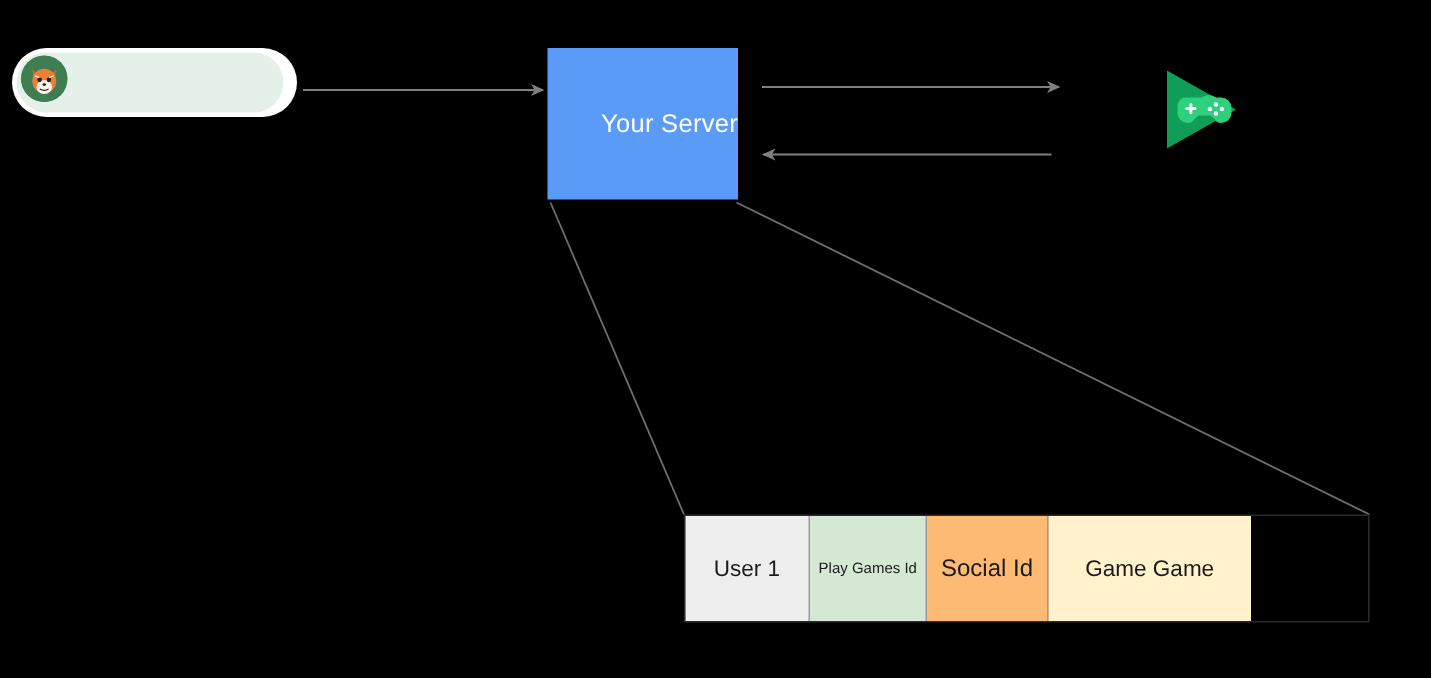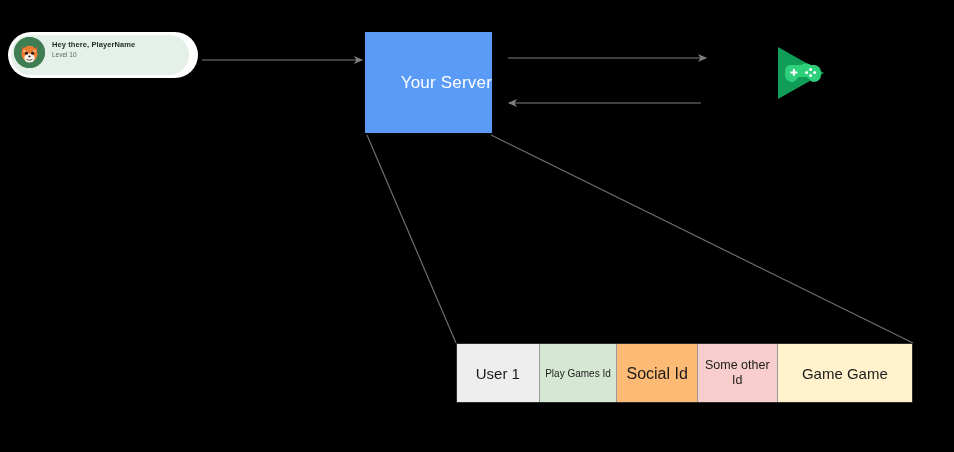--- a/index.html
+++ b/index.html
@@ -107,21 +107,21 @@
     height: 60px;
   }
   #play-games-logo svg { display: block; }
 
   
   #user-table {
     position: absolute;
     left: 456px;
     top: 343px;
     width: 457px;
-    height: 60px;
+    height: 72px;
     display: flex;
     border: 1px solid #2b2b2b;
     box-sizing: border-box;
   }
   .table-cell {
     display: flex;
     align-items: center;
     justify-content: center;
     text-align: center;
     border-right: 1px solid #9a9a9a;
@@ -173,24 +173,20 @@
         <ellipse cx="15.5" cy="17" rx="8" ry="8.2" fill="#ef7d32"></ellipse>
         <ellipse cx="15.5" cy="21" rx="5.2" ry="4.6" fill="#fbf4ee"></ellipse>
         <ellipse cx="12.4" cy="16.2" rx="1.5" ry="1.6" fill="#2a1a10"></ellipse>
         <ellipse cx="18.6" cy="16.2" rx="1.5" ry="1.6" fill="#2a1a10"></ellipse>
         <ellipse cx="15.5" cy="19.4" rx="1.2" ry="0.9" fill="#2a1a10"></ellipse>
         <path d="M12.6 22.4 Q15.5 24.2 18.4 22.4" stroke="#2a1a10" stroke-width="0.8" fill="none"></path>
         <path d="M9.2 13.6 L12.2 14.6" stroke="#fbf4ee" stroke-width="0.8"></path>
         <path d="M21.8 13.6 L18.8 14.6" stroke="#fbf4ee" stroke-width="0.8"></path>
       </svg>
     </div>
-    <div id="player-text">
-      <div id="player-greeting">Hey there, PlayerName</div>
-      <div id="player-level">Level 10</div>
-    </div>
   </div>
 
   <div id="server-box">
     <span id="server-label">Your Server</span>
   </div>
 
   <div id="play-games-logo">
     <svg width="60" height="60" viewBox="0 0 60 60">
       <path d="M6 4 L52 30 L6 56 Z" fill="#0f9d58"></path>
       <g>
@@ -202,17 +198,16 @@
         <circle cx="34.6" cy="29.6" r="1.5" fill="#ffffff"></circle>
         <circle cx="38.6" cy="32.6" r="1.5" fill="#ffffff"></circle>
       </g>
     </svg>
   </div>
 
   <div id="user-table">
     <div class="table-cell cell-user">User 1</div>
     <div class="table-cell cell-pgid">Play Games Id</div>
     <div class="table-cell cell-social">Social Id</div>
-    <div class="table-cell cell-other">Some other Id</div>
     <div class="table-cell cell-state">Game Game</div>
   </div>
 
 </div>
 
 </body></html>

